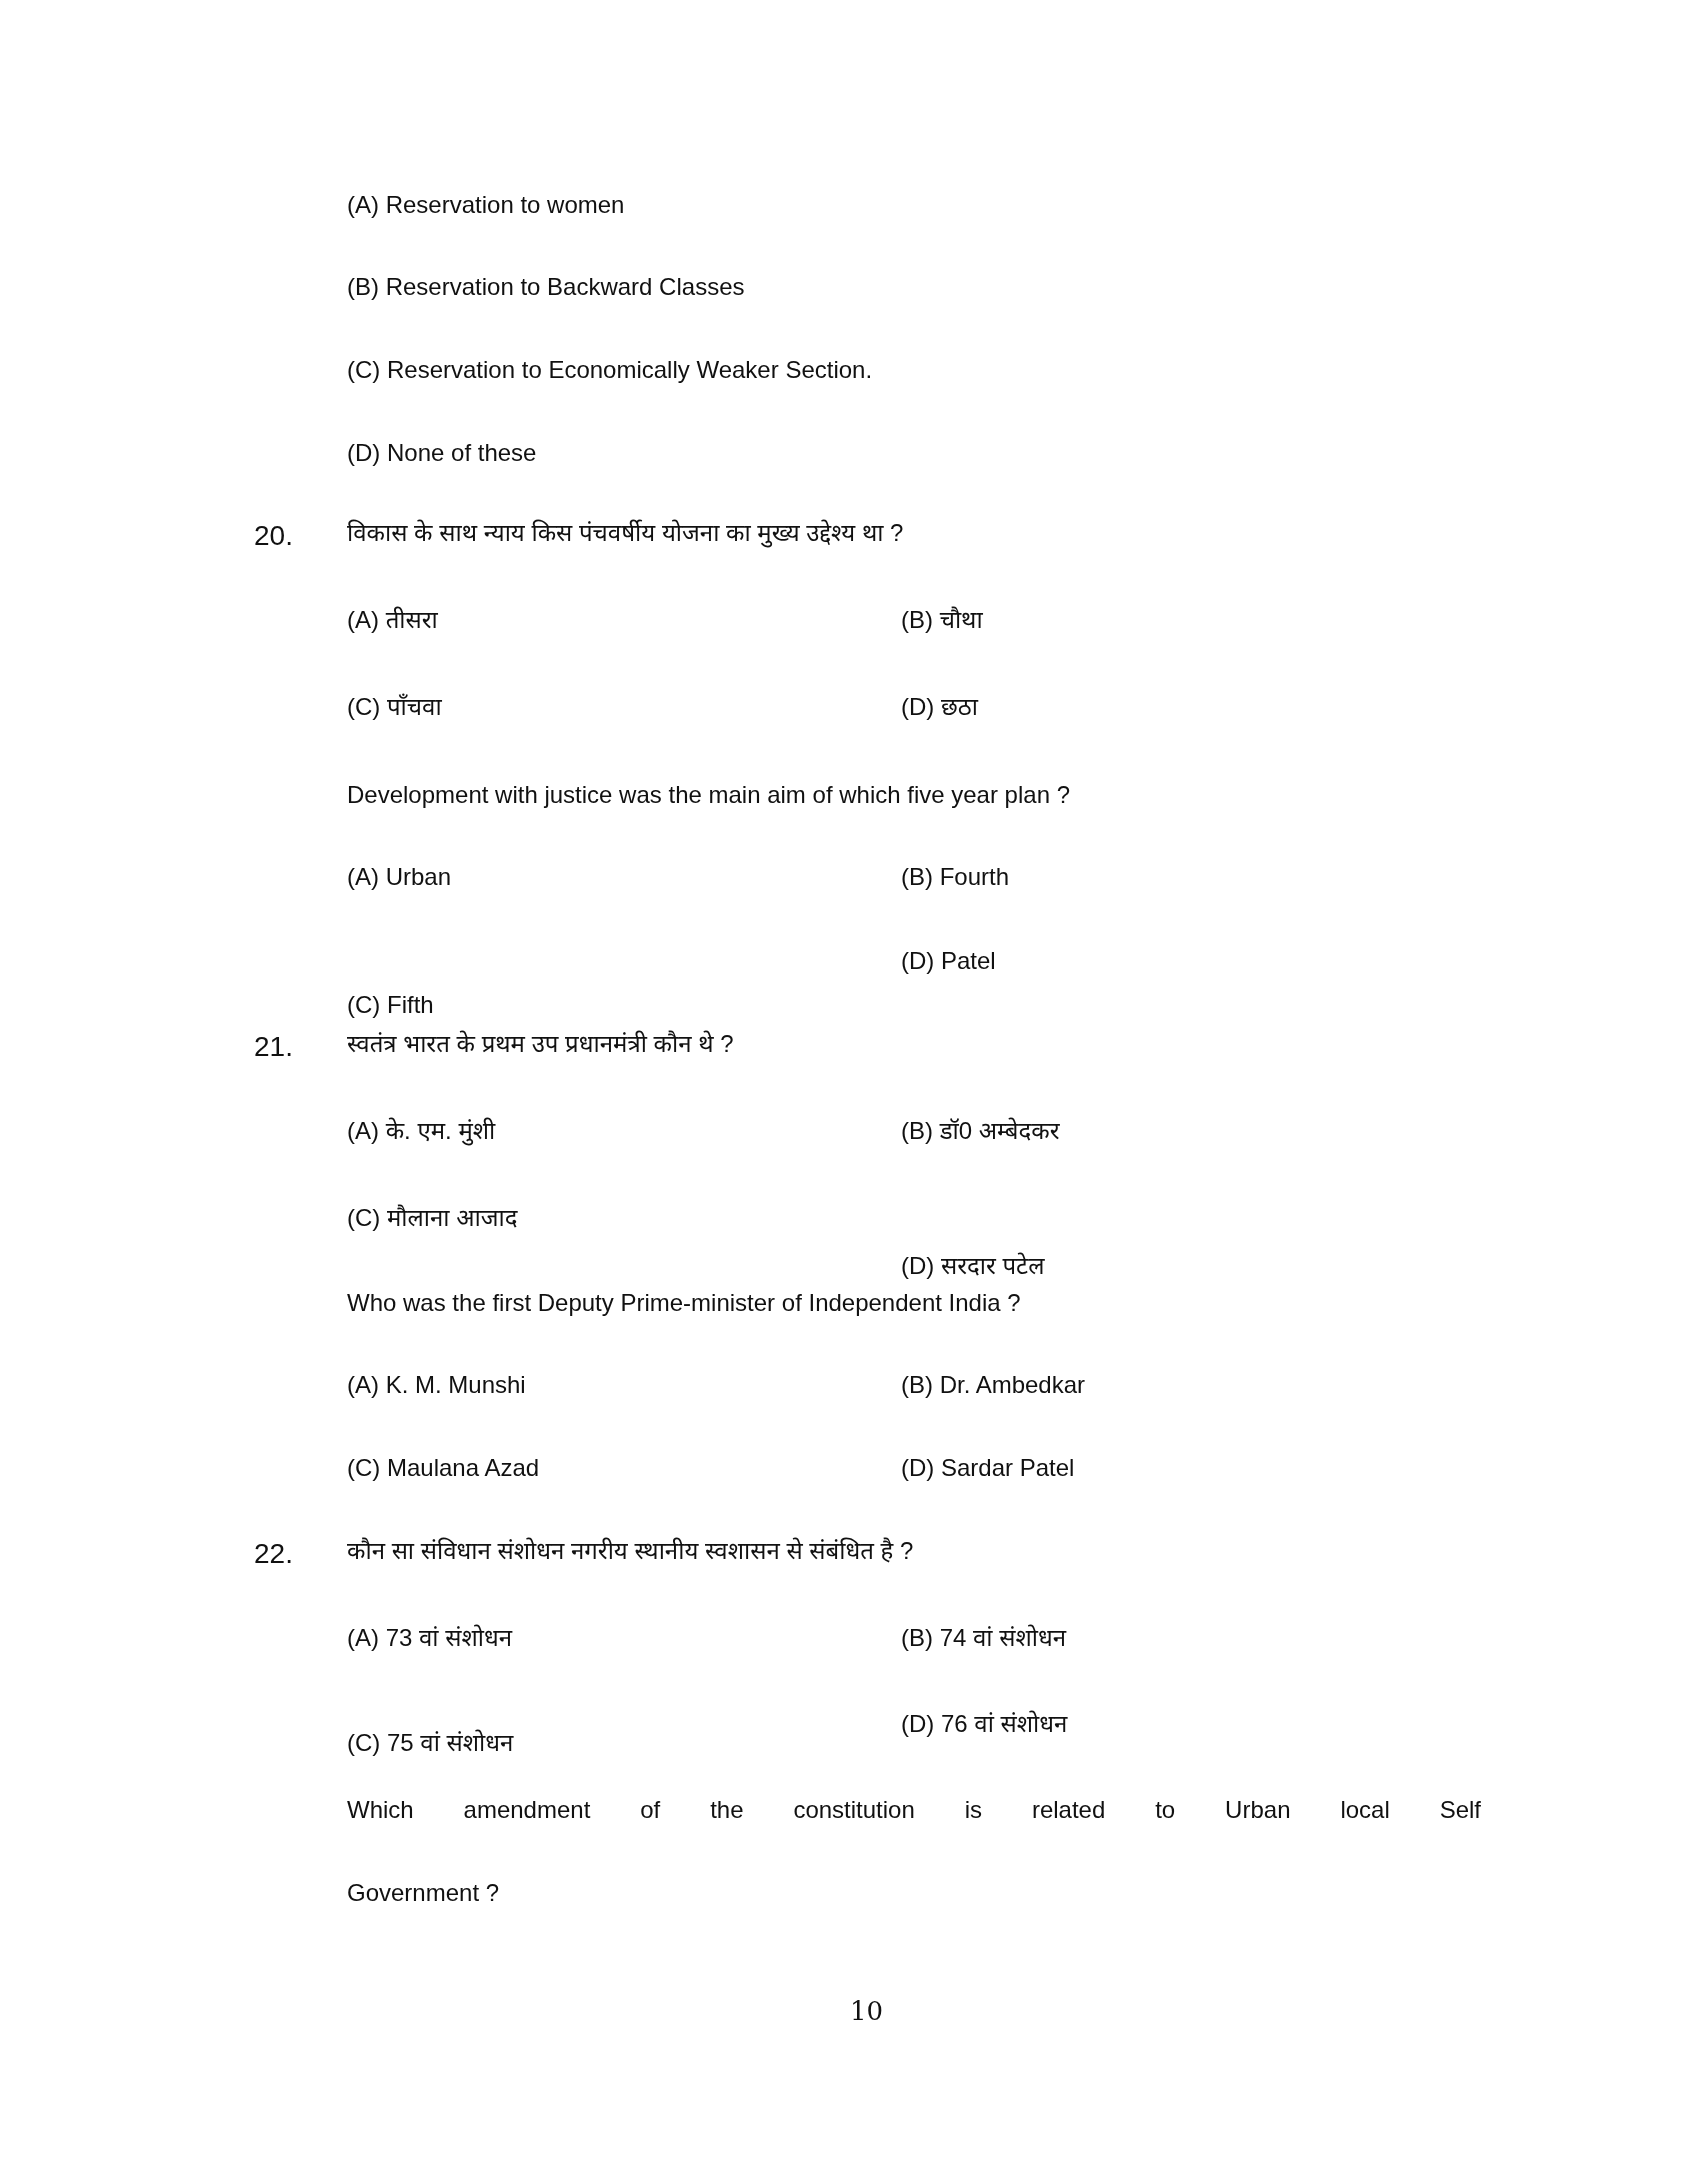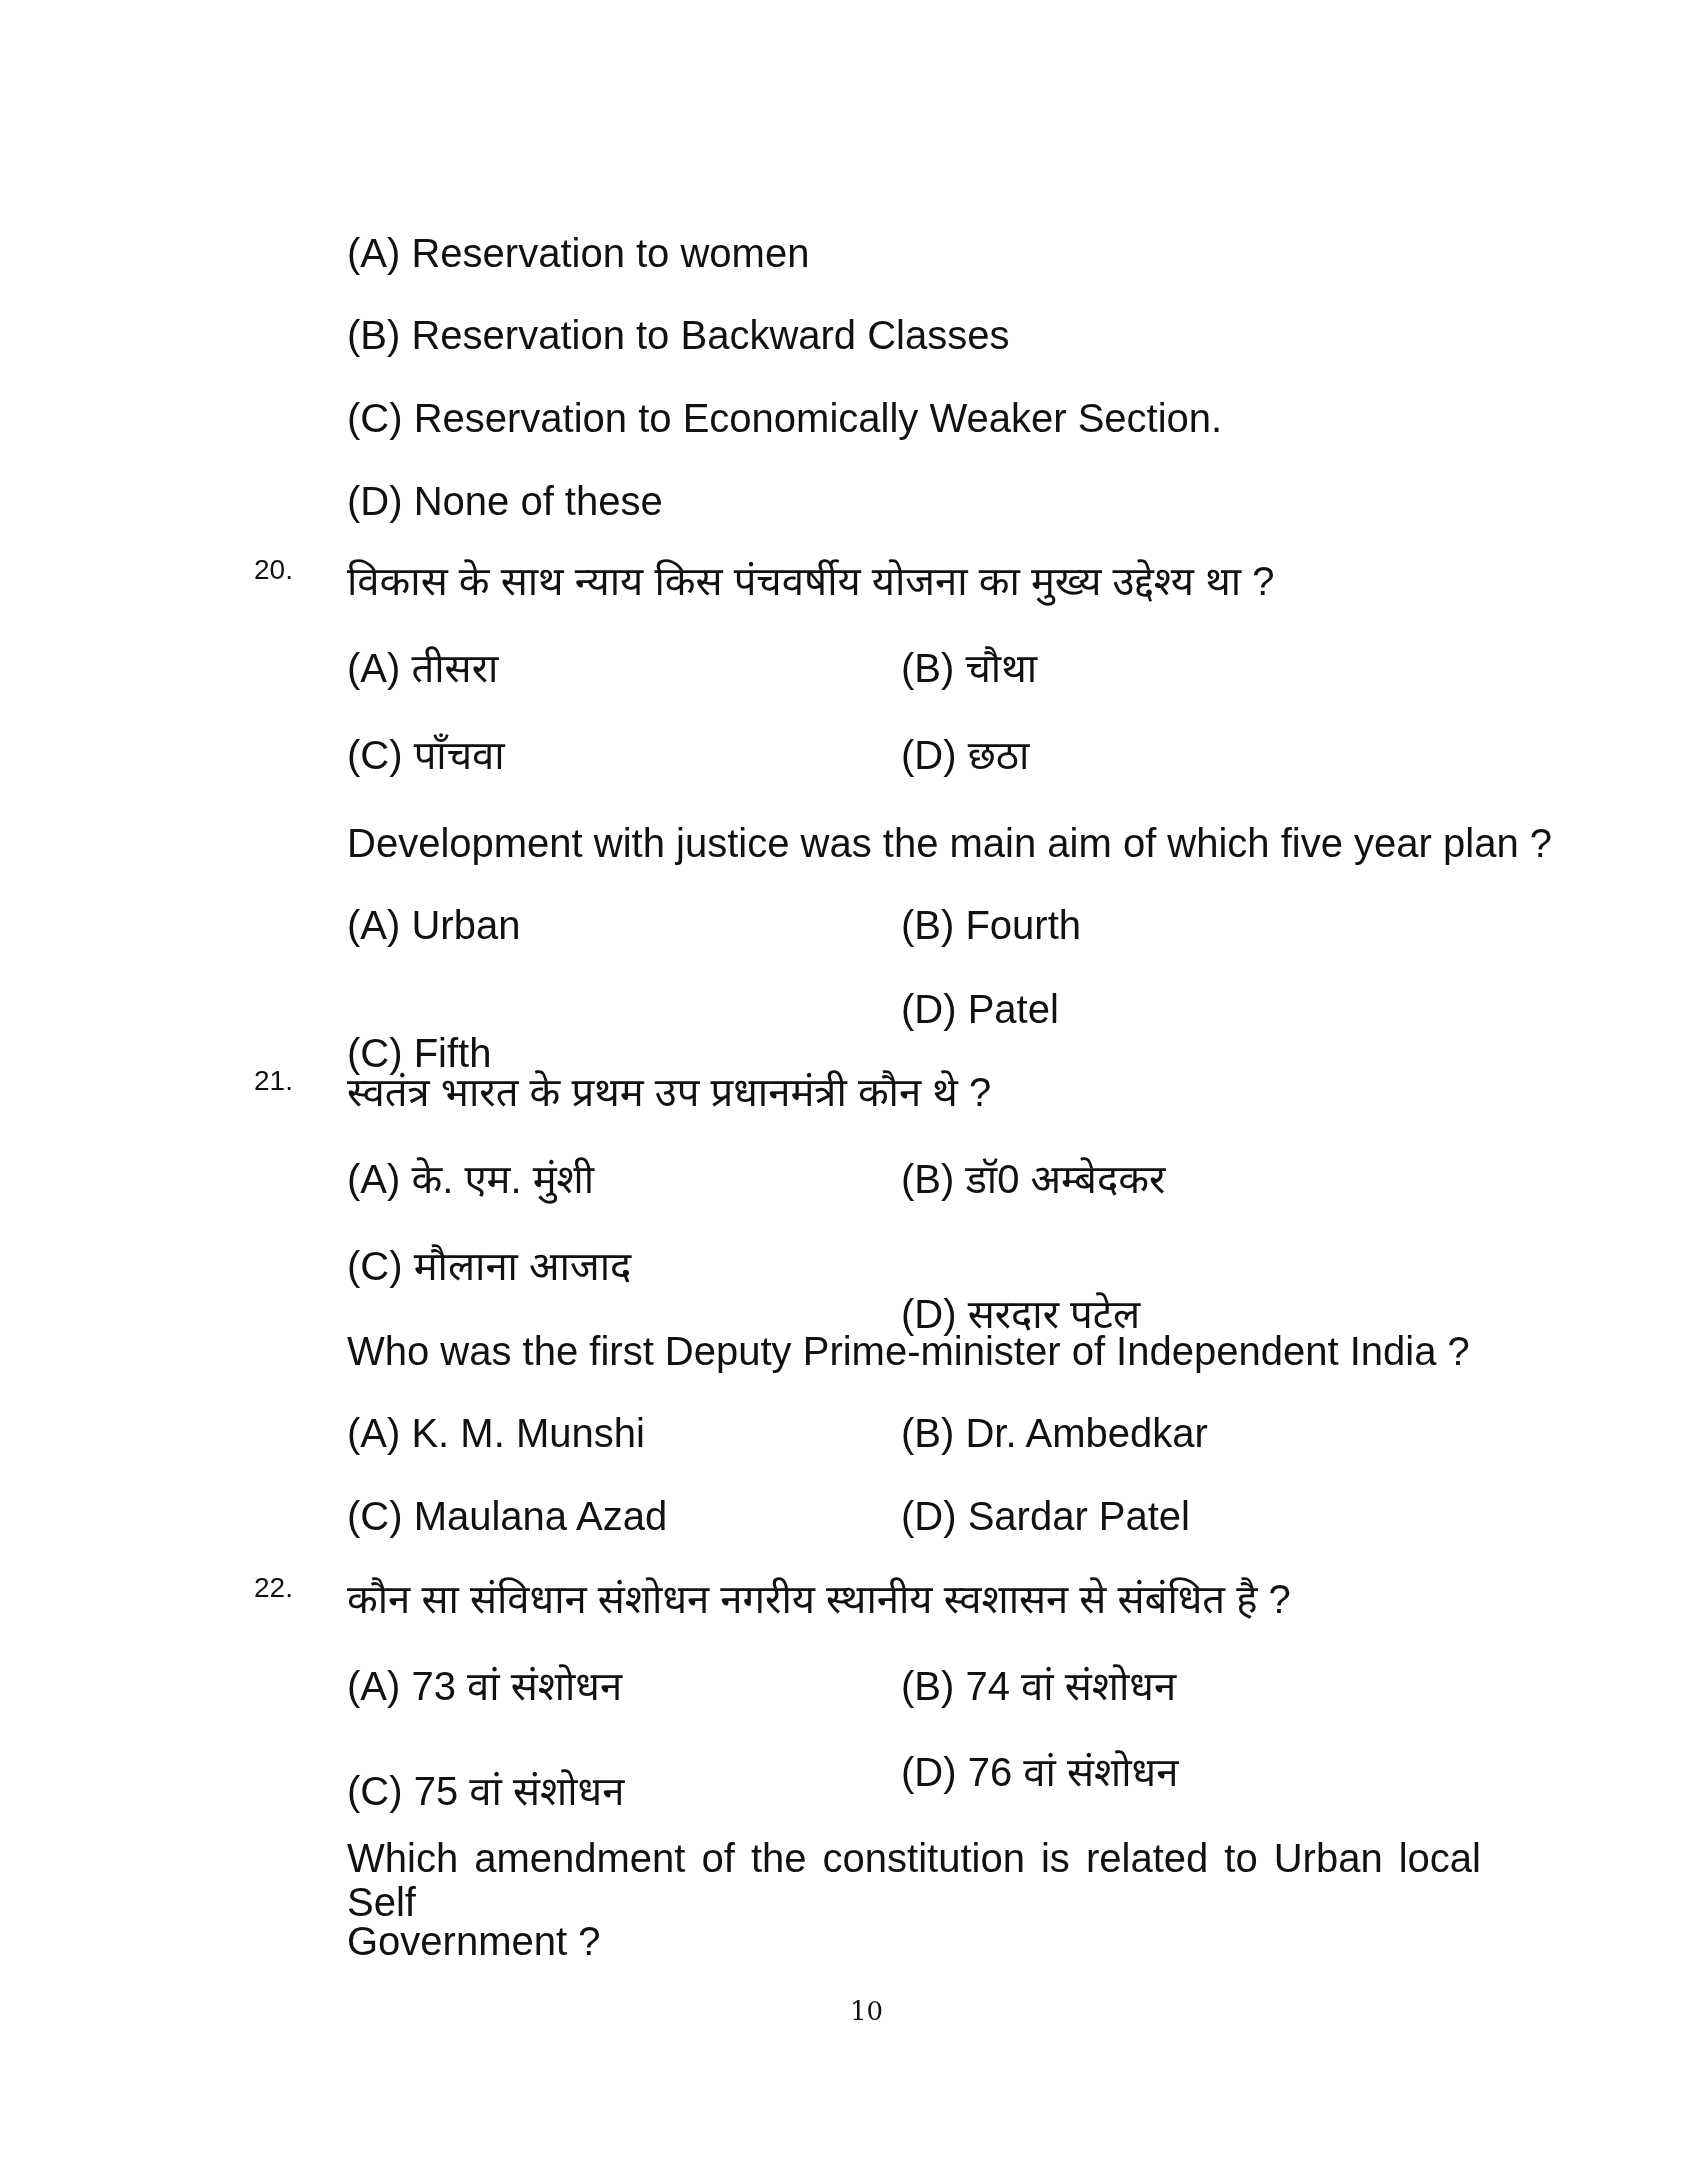--- a/index.html
+++ b/index.html
@@ -1,19 +1,19 @@
 <!DOCTYPE html>
 <html><head>
 <meta charset="utf-8">
 <style>
   html, body { margin:0; padding:0; background:#ffffff; }
   body { width:1683px; height:2178px; position:relative; overflow:hidden;
          font-family:"Liberation Sans", sans-serif; color:#111; }
-  .line { position:absolute; font-size:40px; line-height:44px; white-space:nowrap;margin-top:48px; }
-  .qnum { position:absolute; left:254px; font-size:28px; line-height:44px;margin-top:34px; }
+  .line { position:absolute; font-size:24px; line-height:44px; white-space:nowrap; }
+  .qnum { position:absolute; left:254px; font-size:28px; line-height:44px; }
   .col1 { left:347px; }
   .col2 { left:901px; }
   .justify { left:347px; width:1134px; text-align:justify; text-align-last:justify; white-space:normal; }
   .pageno { position:absolute; left:0; width:1733px; text-align:center; top:1996px;
             font-family:"DejaVu Serif", serif; font-size:26px; }
 </style>
 </head>
 <body>
 
 <div>

